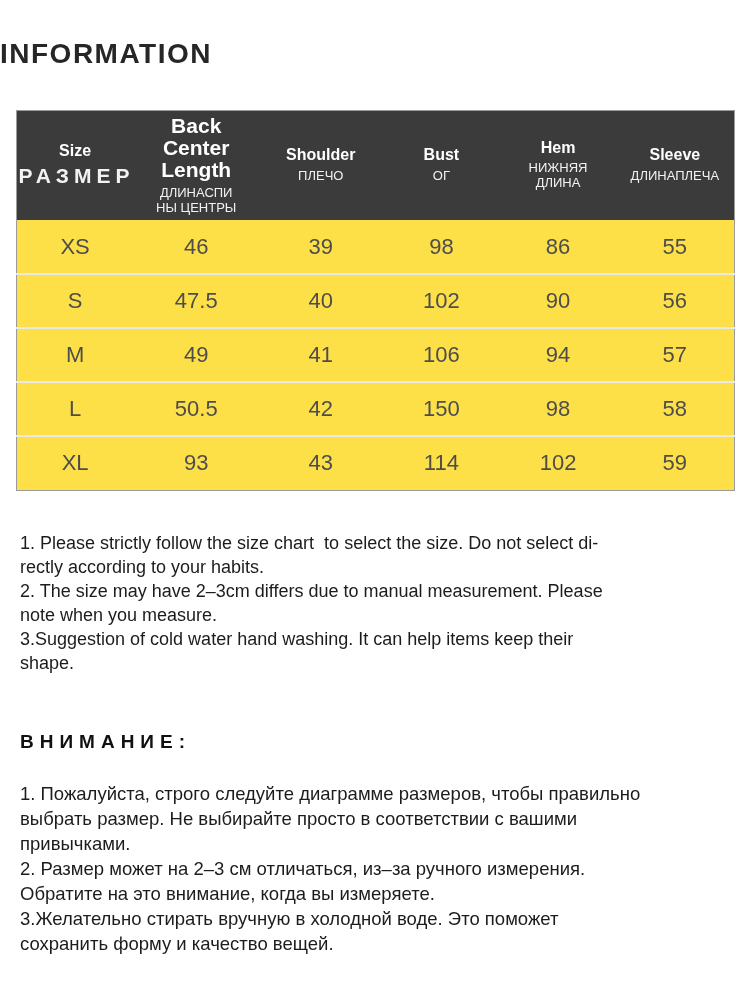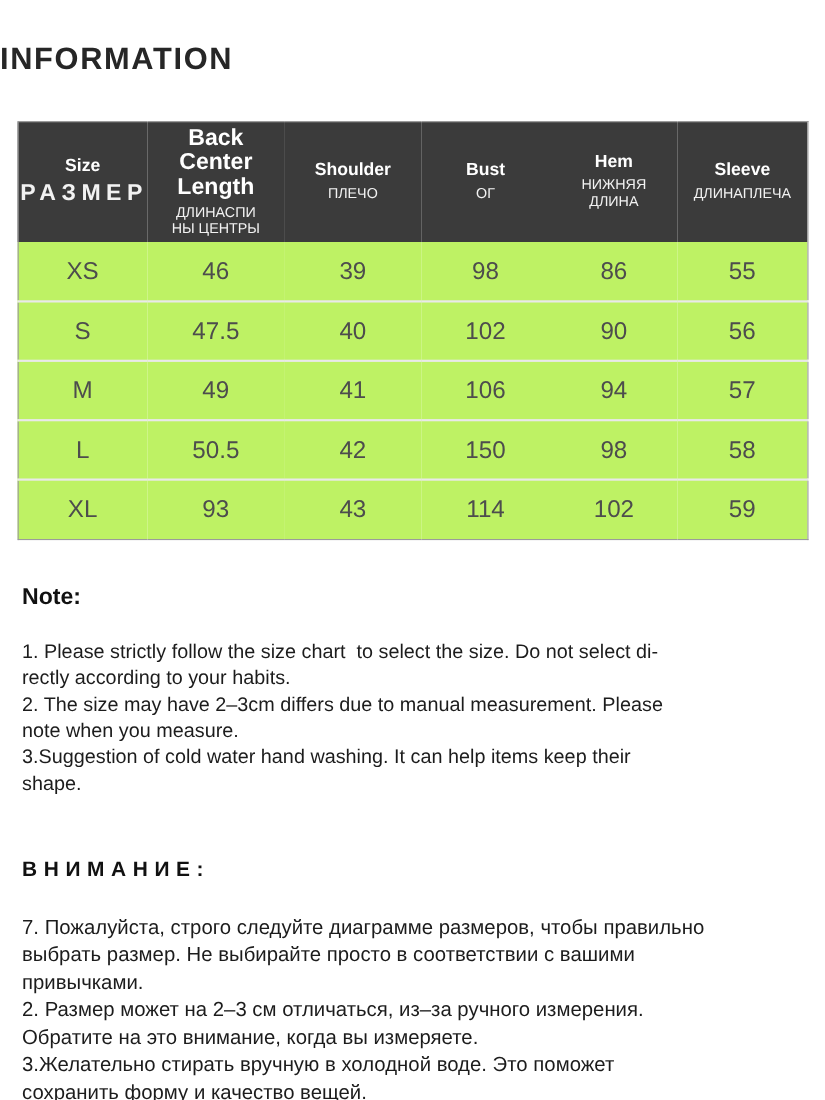--- a/index.html
+++ b/index.html
@@ -64,21 +64,21 @@
   }
   .h-ru.spaced { letter-spacing: 5px; font-size: 21px; font-weight: bold; }
 
   .size-table tbody td {
     height: 54px;
     text-align: center;
     vertical-align: middle;
     font-size: 22px;
     color: #4d4d4d;
     border-top: 2px solid #e9e9e9;
-    background: #bef264;
+    background: #fde047;
   }
   .size-table tbody tr:first-child td { border-top: none; }
 
   
   .notes { margin: 40px 20px 0 20px; }
   .notes-heading {
     font-size: 21px;
     font-weight: 600;
     color: #111111;
     margin: 0 0 25px 0;
@@ -183,32 +183,31 @@
         <td>93</td>
         <td>43</td>
         <td>114</td>
         <td>102</td>
         <td>59</td>
       </tr>
     </tbody>
   </table>
 
   <section class="notes">
-    <h2 class="notes-heading">Note:</h2>
     <p class="note-text">1. Please strictly follow the size chart  to select the size. Do not select di-
 rectly according to your habits.</p>
     <p class="note-text">2. The size may have 2–3cm differs due to manual measurement. Please
 note when you measure.</p>
     <p class="note-text">3.Suggestion of cold water hand washing. It can help items keep their
 shape.</p>
   </section>
 
   <section class="notes ru">
     <h2 class="notes-heading spaced">ВНИМАНИЕ:</h2>
-    <p class="note-text">7. Пожалуйста, строго следуйте диаграмме размеров, чтобы правильно
+    <p class="note-text">1. Пожалуйста, строго следуйте диаграмме размеров, чтобы правильно
 выбрать размер. Не выбирайте просто в соответствии с вашими
 привычками.</p>
     <p class="note-text">2. Размер может на 2–3 см отличаться, из–за ручного измерения.
 Обратите на это внимание, когда вы измеряете.</p>
     <p class="note-text">3.Желательно стирать вручную в холодной воде. Это поможет
 сохранить форму и качество вещей.</p>
   </section>
 
 </div>
 

